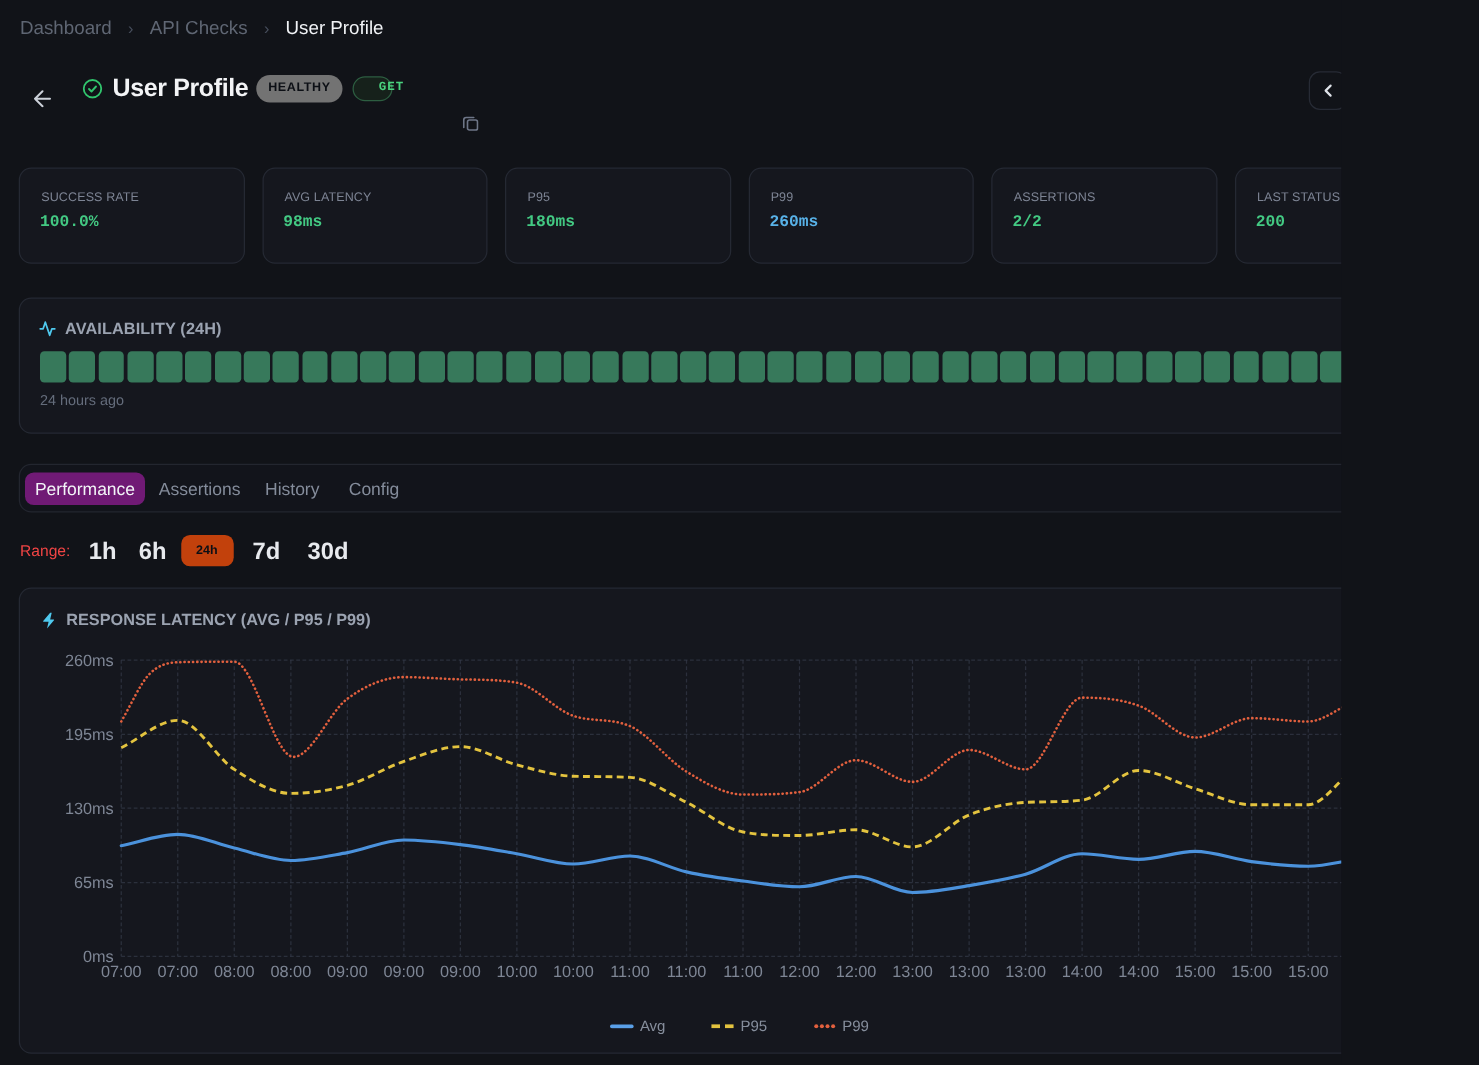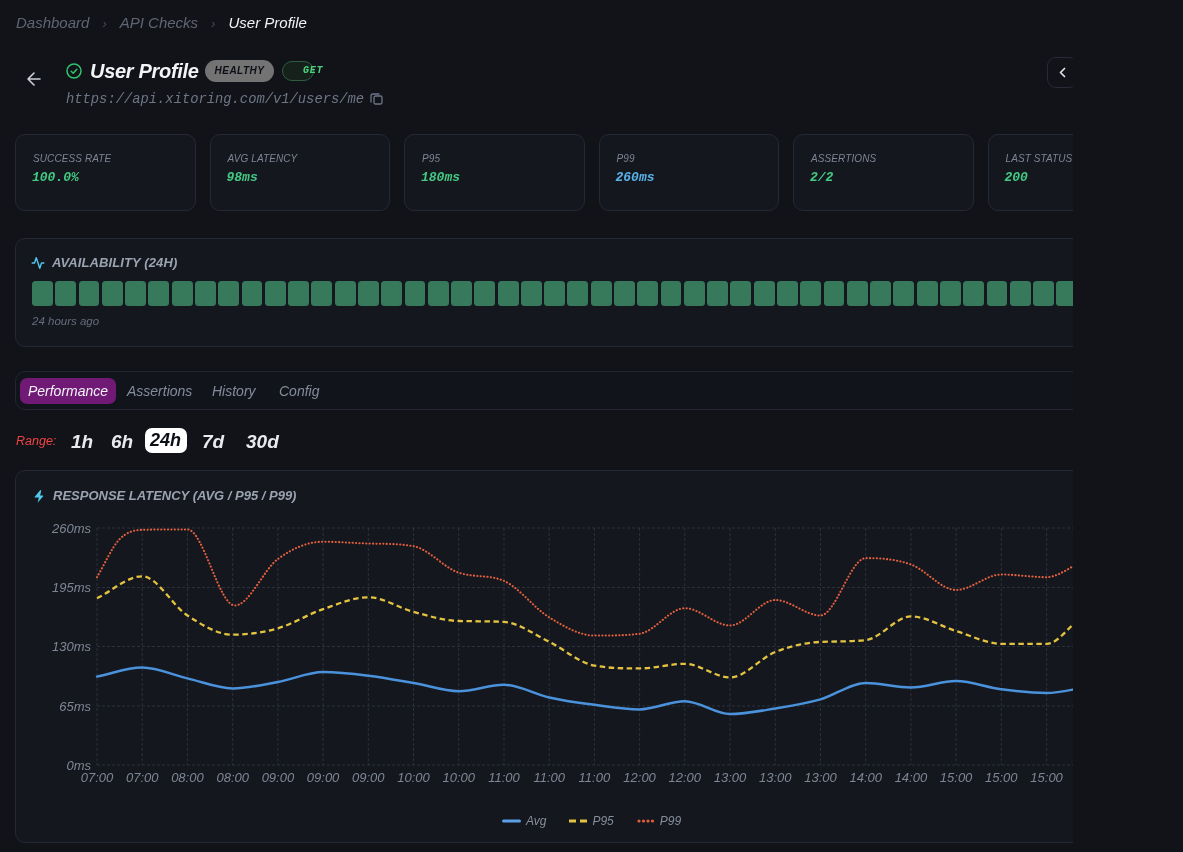--- a/index.html
+++ b/index.html
@@ -1,16 +1,16 @@
 <!DOCTYPE html>
 <html><head><meta charset="utf-8"><style>
 * { margin:0; padding:0; box-sizing:border-box; }
 html,body { background:#111318; }
 .page { position:relative; width:1073px; height:852px; background:#111318; overflow:hidden;
-  font-family:"Liberation Sans", sans-serif;font-style:italic; }
+  font-family:"Liberation Sans", sans-serif; }
 .abs { position:absolute; }
 .card { position:absolute; background:#15171e; border:1px solid #252933; border-radius:10px; }
 
 .bc { position:absolute; left:16px; top:14px; font-size:15px; color:#5f6673; }
 .bc b { color:#f1f3f6; font-weight:400; }
 .bc .sep { color:#474e5c; padding:0 13px; font-size:13px; }
 
 .title { position:absolute; left:90px; top:60px; font-size:20px; font-weight:700; color:#f3f4f6; letter-spacing:-0.3px; }
 .badge-h { position:absolute; left:205px; top:60px; width:69px; height:22px; background:#737373; color:#0c0f15;
   border-radius:11px; font-size:10px; font-weight:700; letter-spacing:0.5px; text-align:center; line-height:22px; }
@@ -33,49 +33,48 @@
 .avfoot { position:absolute; left:32px; top:315px; width:1116px; font-size:11.5px; color:#646c7b; }
 
 .tabbar { position:absolute; left:15px; top:371px; width:1153px; height:39px; background:#12141b;
   border:1px solid #23262f; border-radius:10px; }
 .tab-active { position:absolute; left:20px; top:378px; width:96px; height:26px; background:#701a75; border-radius:7px;
   color:#f2f4f7; font-size:14px; font-weight:500; text-align:center; line-height:26px; }
 .tab { position:absolute; top:378px; height:26px; color:#848c9b; font-size:14px; line-height:26px; }
 
 .range-lb { position:absolute; left:16px; top:433.5px; font-size:12.5px; color:#ef4444; }
 .rng { position:absolute; top:431px; font-size:19px; font-weight:600; color:#e8eaee; }
-.rng-active { position:absolute; left:144.5px; top:428px; width:42px; height:25px; background:#ffffff; border-radius:7px;
-  color:#0c0f15; font-size:18px; font-weight:600; text-align:center; line-height:25px; }
+.rng-active { position:absolute; left:144.5px; top:428px; width:42px; height:25px; background:#c2410c; border-radius:7px;
+  color:#0c0f15; font-size:10px; font-weight:600; text-align:center; line-height:25px; }
 
 .chart { position:absolute; left:15px; top:470px; width:1153px; height:373px; background:#15171e;
   border:1px solid #252933; border-radius:10px; }
 .grid { stroke:#333947; stroke-width:1; stroke-dasharray:3 2; opacity:0.75; }
 .ax { fill:#7e8695; font-size:13px; font-family:"Liberation Sans", sans-serif; }
-.legend { position:absolute; left:0; top:343px; width:100%; display:flex; justify-content:center; gap:23px;
+.legend { position:absolute; left:0; top:343px; width:100%; display:flex; justify-content:center; gap:37px;
   align-items:center; font-size:12px; color:#868e9c; }
 .legend .it { display:flex; align-items:center; gap:5px; }
 </style></head>
 <body>
 <div class="page">
 
 <div class="bc">Dashboard<span class="sep">›</span>API Checks<span class="sep">›</span><b>User Profile</b></div>
 
 <svg class="abs" style="left:27px;top:72px" width="14" height="14" viewBox="0 0 14 14" fill="none" stroke="#ccd1d9" stroke-width="1.6" stroke-linecap="round" stroke-linejoin="round">
       <path d="M13 7H1M7 1L1 7l6 6"></path>
     </svg>
 
 <svg class="abs" style="left:66px;top:63px" width="16" height="16" viewBox="0 0 16 16" fill="none" stroke="#31c56d" stroke-width="1.5">
       <circle cx="8" cy="8" r="7"></circle>
       <path d="M5.2 8.2l2 2 3.6-4" stroke-linecap="round" stroke-linejoin="round"></path>
     </svg>
 
 <div class="title">User Profile</div>
 <div class="badge-h">HEALTHY</div>
 <div class="badge-g">GET</div>
-<div class="url">https://api.xitoring.com/v1/users/me</div>
 <svg class="abs" style="left:370px;top:92px" width="13" height="13" viewBox="0 0 13 13" fill="none" stroke="#6e7687" stroke-width="1.3">
       <rect x="4" y="4" width="8" height="8" rx="1.5"></rect>
       <path d="M9 2H3a2 2 0 0 0-2 2v6" stroke-linecap="round"></path>
     </svg>
 
 <div class="pgbtn" style="left:1047px"></div>
 <svg class="abs" style="left:1057px;top:67px" width="11" height="11" viewBox="0 0 11 11" fill="none" stroke="#dfe3e9" stroke-width="1.7" stroke-linecap="round" stroke-linejoin="round">
       <path d="M7.5 1.5 3.5 5.5l4 4"></path>
     </svg>
 <div class="pgnum">7/8</div>

